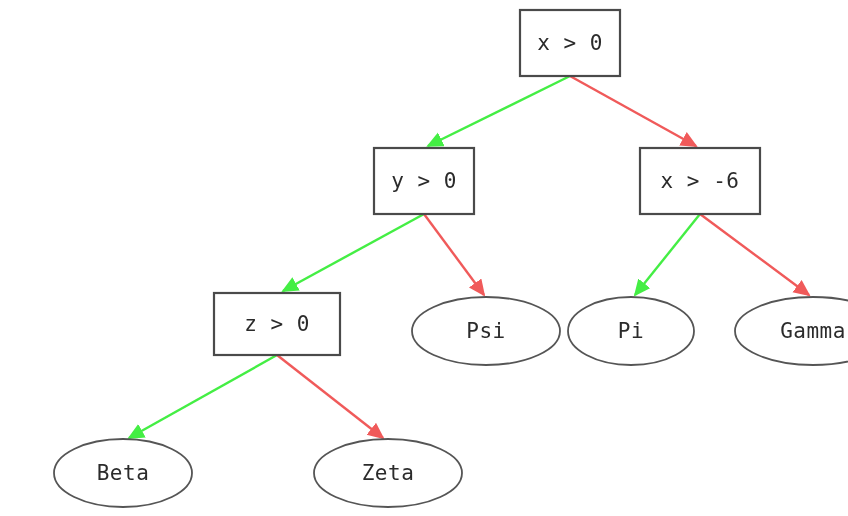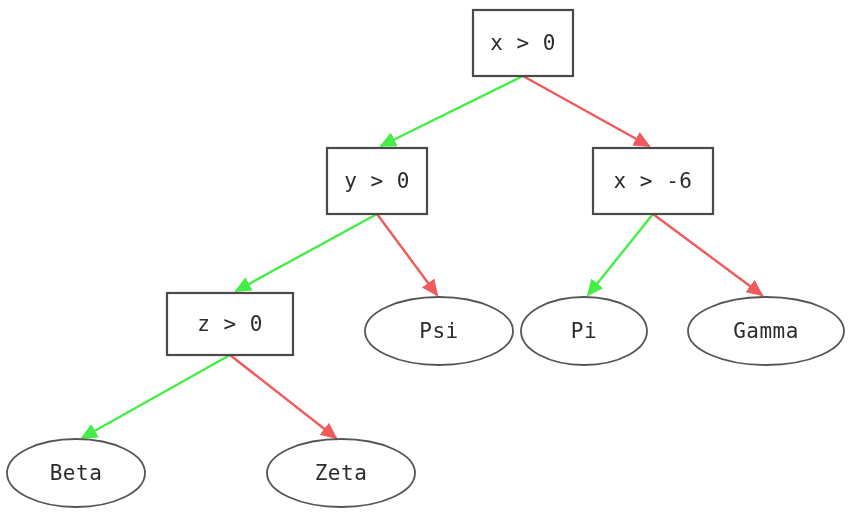--- a/index.html
+++ b/index.html
@@ -11,20 +11,21 @@
     width: 848px;
     height: 516px;
     overflow: hidden;
     font-family: "DejaVu Sans Mono", monospace;
   }
   #diagram-root {
     position: relative;
     width: 728px;
     height: 516px;
     background: #ffffff;
+    padding-left: 47px;
   }
   svg.tree-canvas {
     display: block;
     width: 848px;
     height: 516px;
   }
   .node-shape {
     fill: #ffffff;
     stroke: #4a4a4a;
     stroke-width: 2.2;

